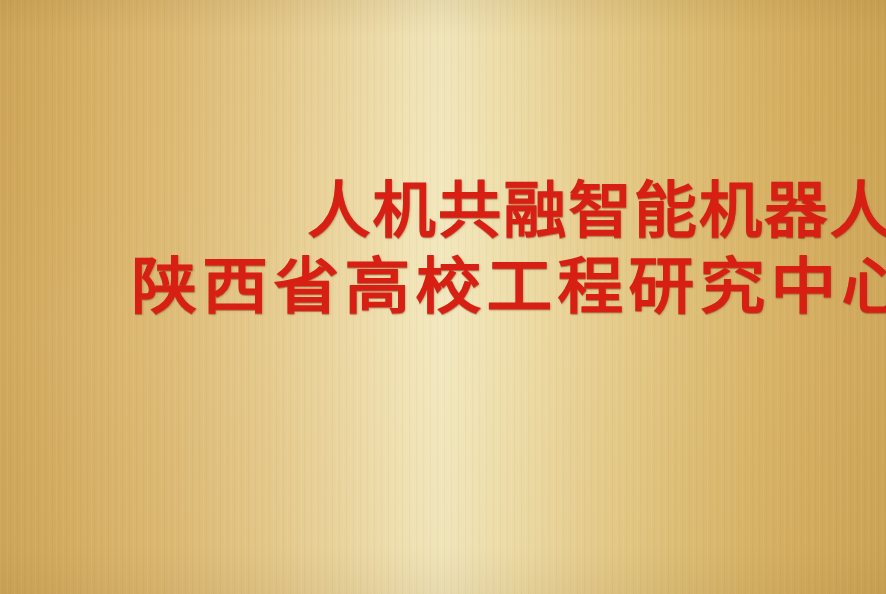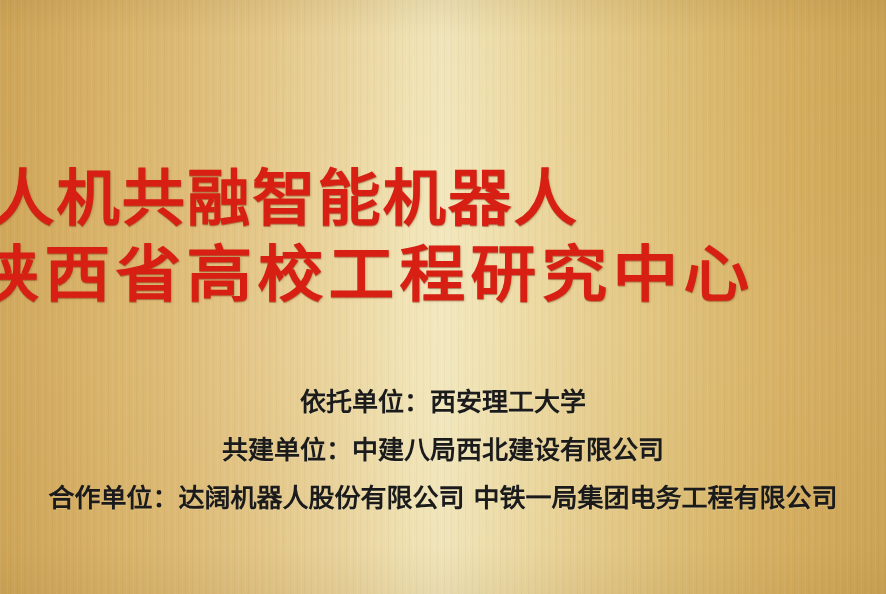--- a/index.html
+++ b/index.html
@@ -73,24 +73,24 @@
   }
   #content {
     position: absolute;
     inset: 0;
     display: flex;
     flex-direction: column;
     align-items: center;
   }
   .title-block {
     position: absolute;
-    top: 168px;
+    top: 180px;
     left: 0;
     right: 0;
-    text-align: left;
+    text-align: right;
   }
   .title-line {
     color: #d71f13;
     font-family: "DejaVu Serif", "Liberation Serif", serif;
     font-weight: 700;
     line-height: 1.0;
     white-space: nowrap;
     text-shadow:
       0 1px 0 rgba(130,20,10,0.35),
       1px 1px 2px rgba(120,70,20,0.30);
@@ -134,20 +134,15 @@
   <div id="brush-texture"></div>
   <div id="vertical-sheen"></div>
 
   <div id="content">
 
     <div class="title-block">
       <div class="title-line" id="title-line-1">人机共融智能机器人</div>
       <div class="title-line" id="title-line-2">陕西省高校工程研究中心</div>
     </div>
 
-    <div class="subtitle-block">
-      <div class="subtitle-line" id="subtitle-line-1">依托单位：西安理工大学</div>
-      <div class="subtitle-line" id="subtitle-line-2">共建单位：中建八局西北建设有限公司</div>
-      <div class="subtitle-line" id="subtitle-line-3">合作单位：达阔机器人股份有限公司  中铁一局集团电务工程有限公司</div>
-    </div>
 
   </div>
 </div>
 
 </body></html>

